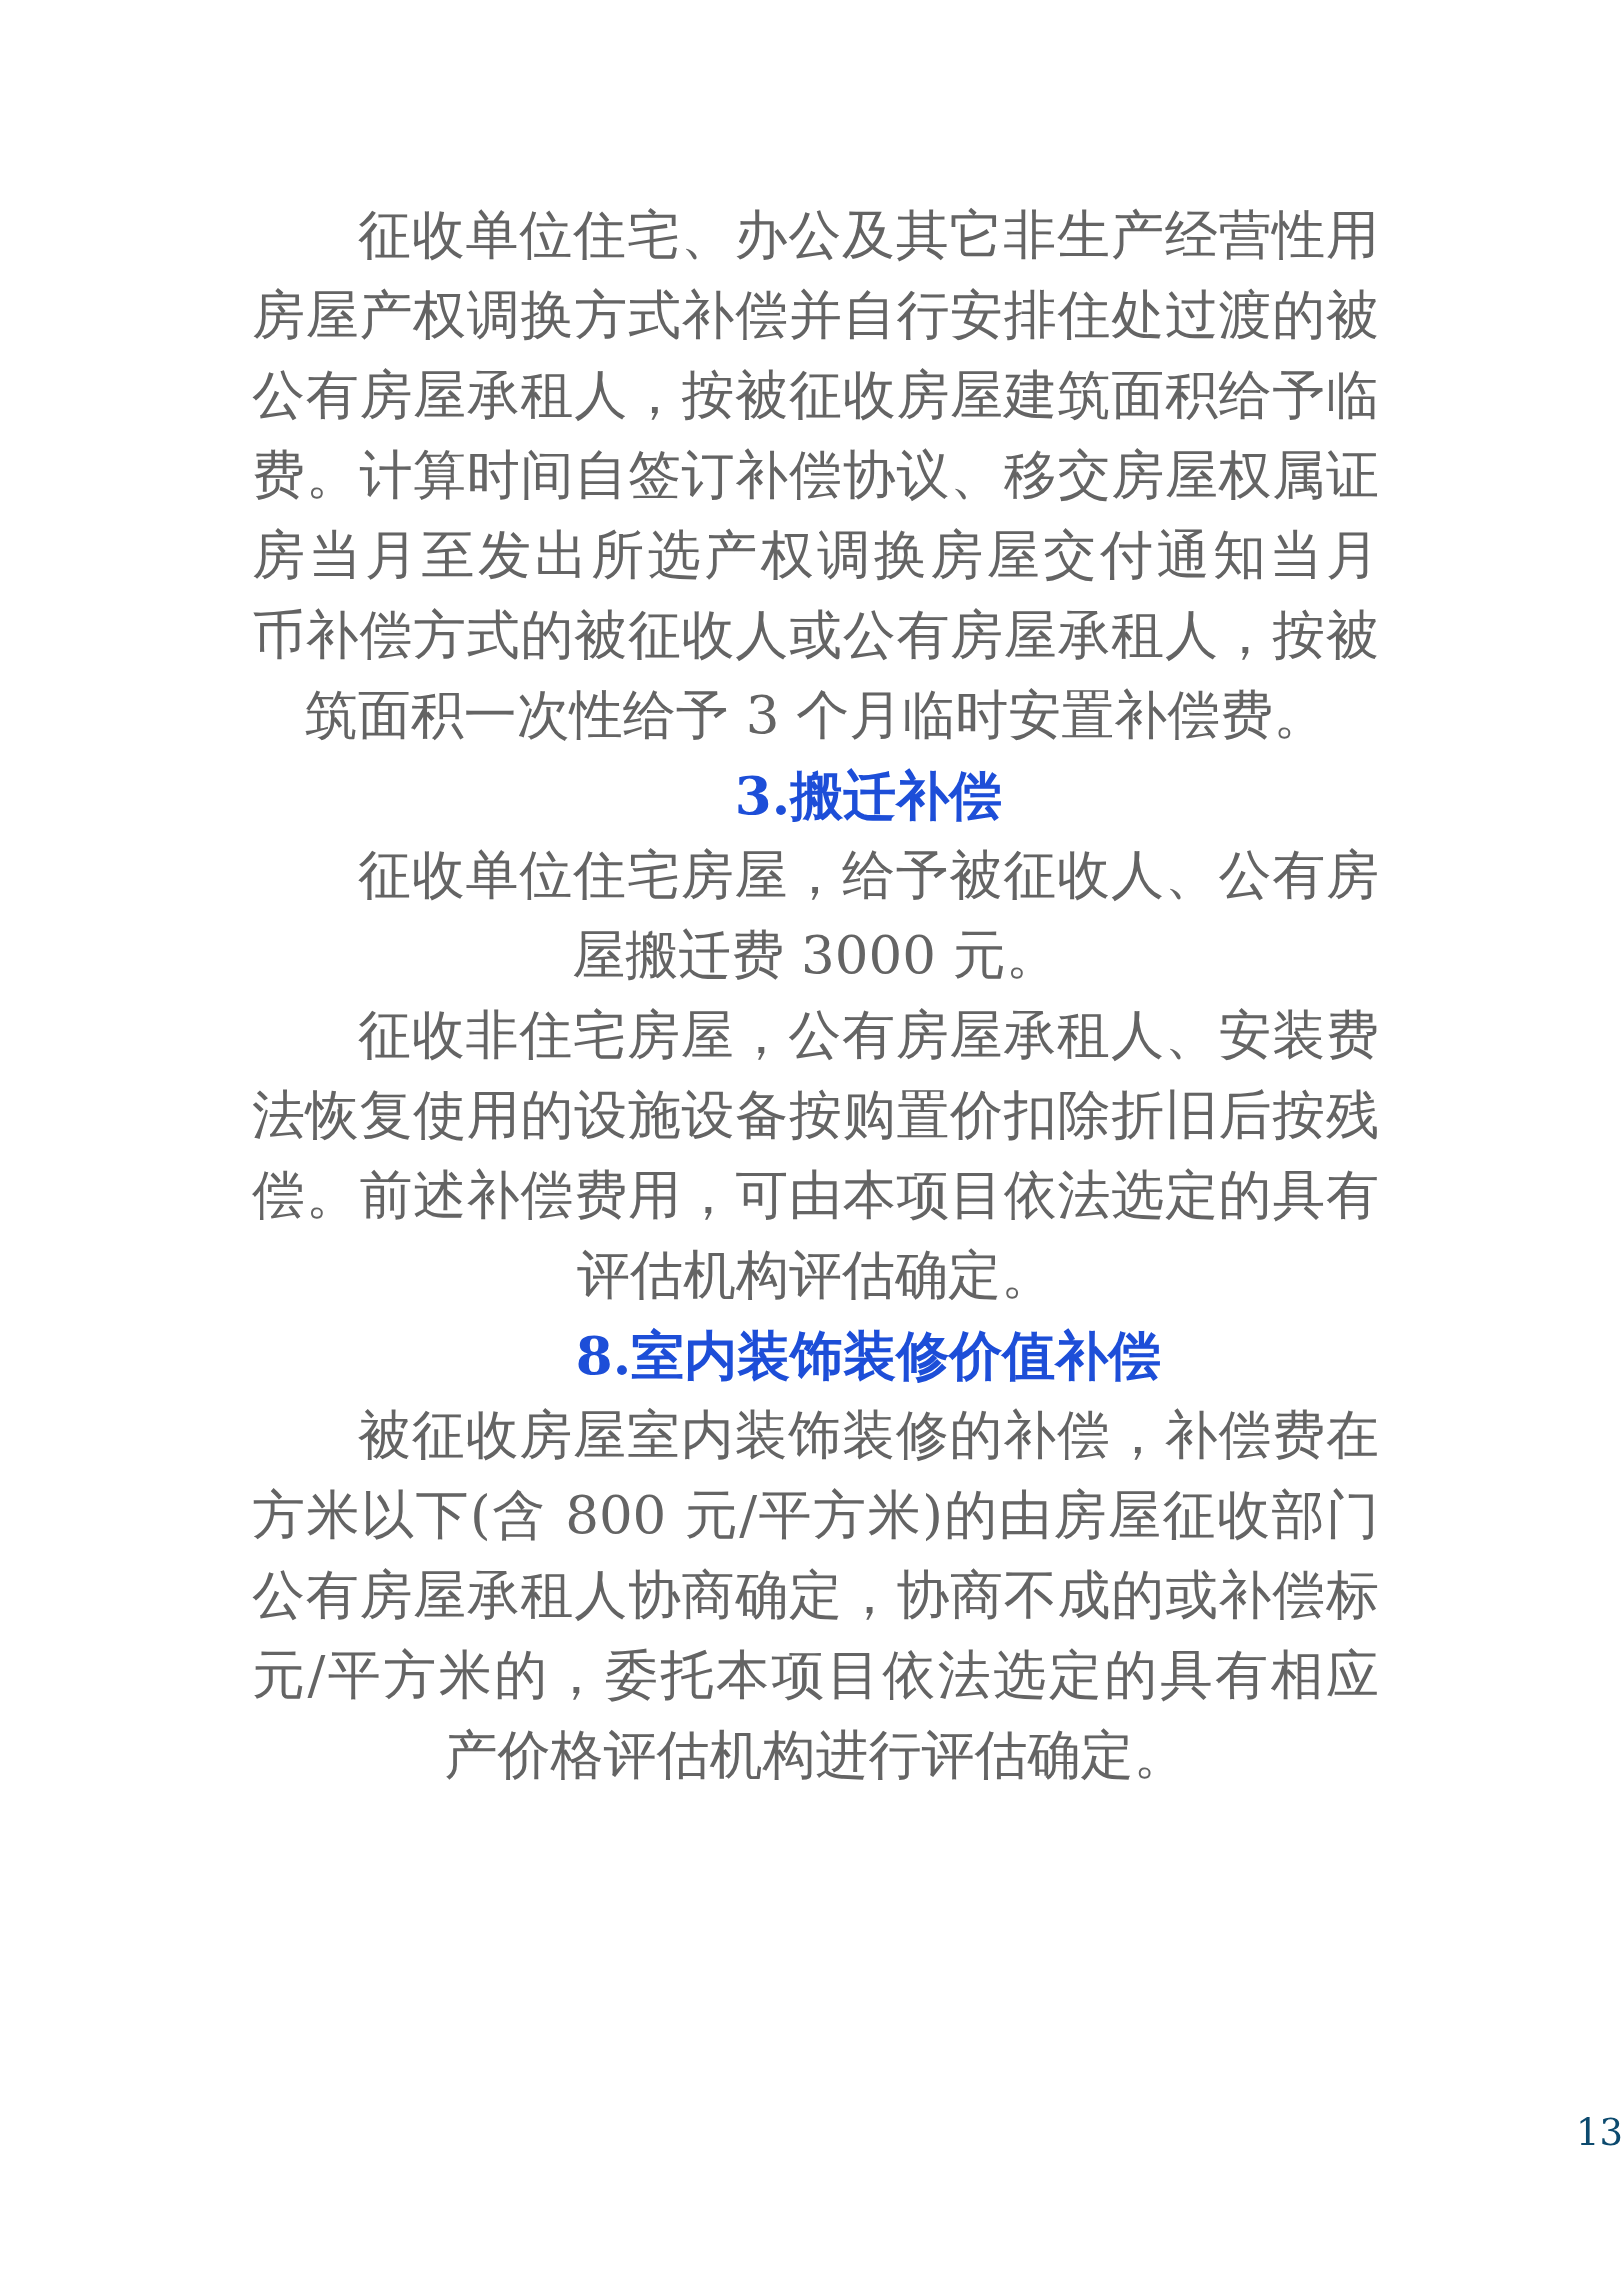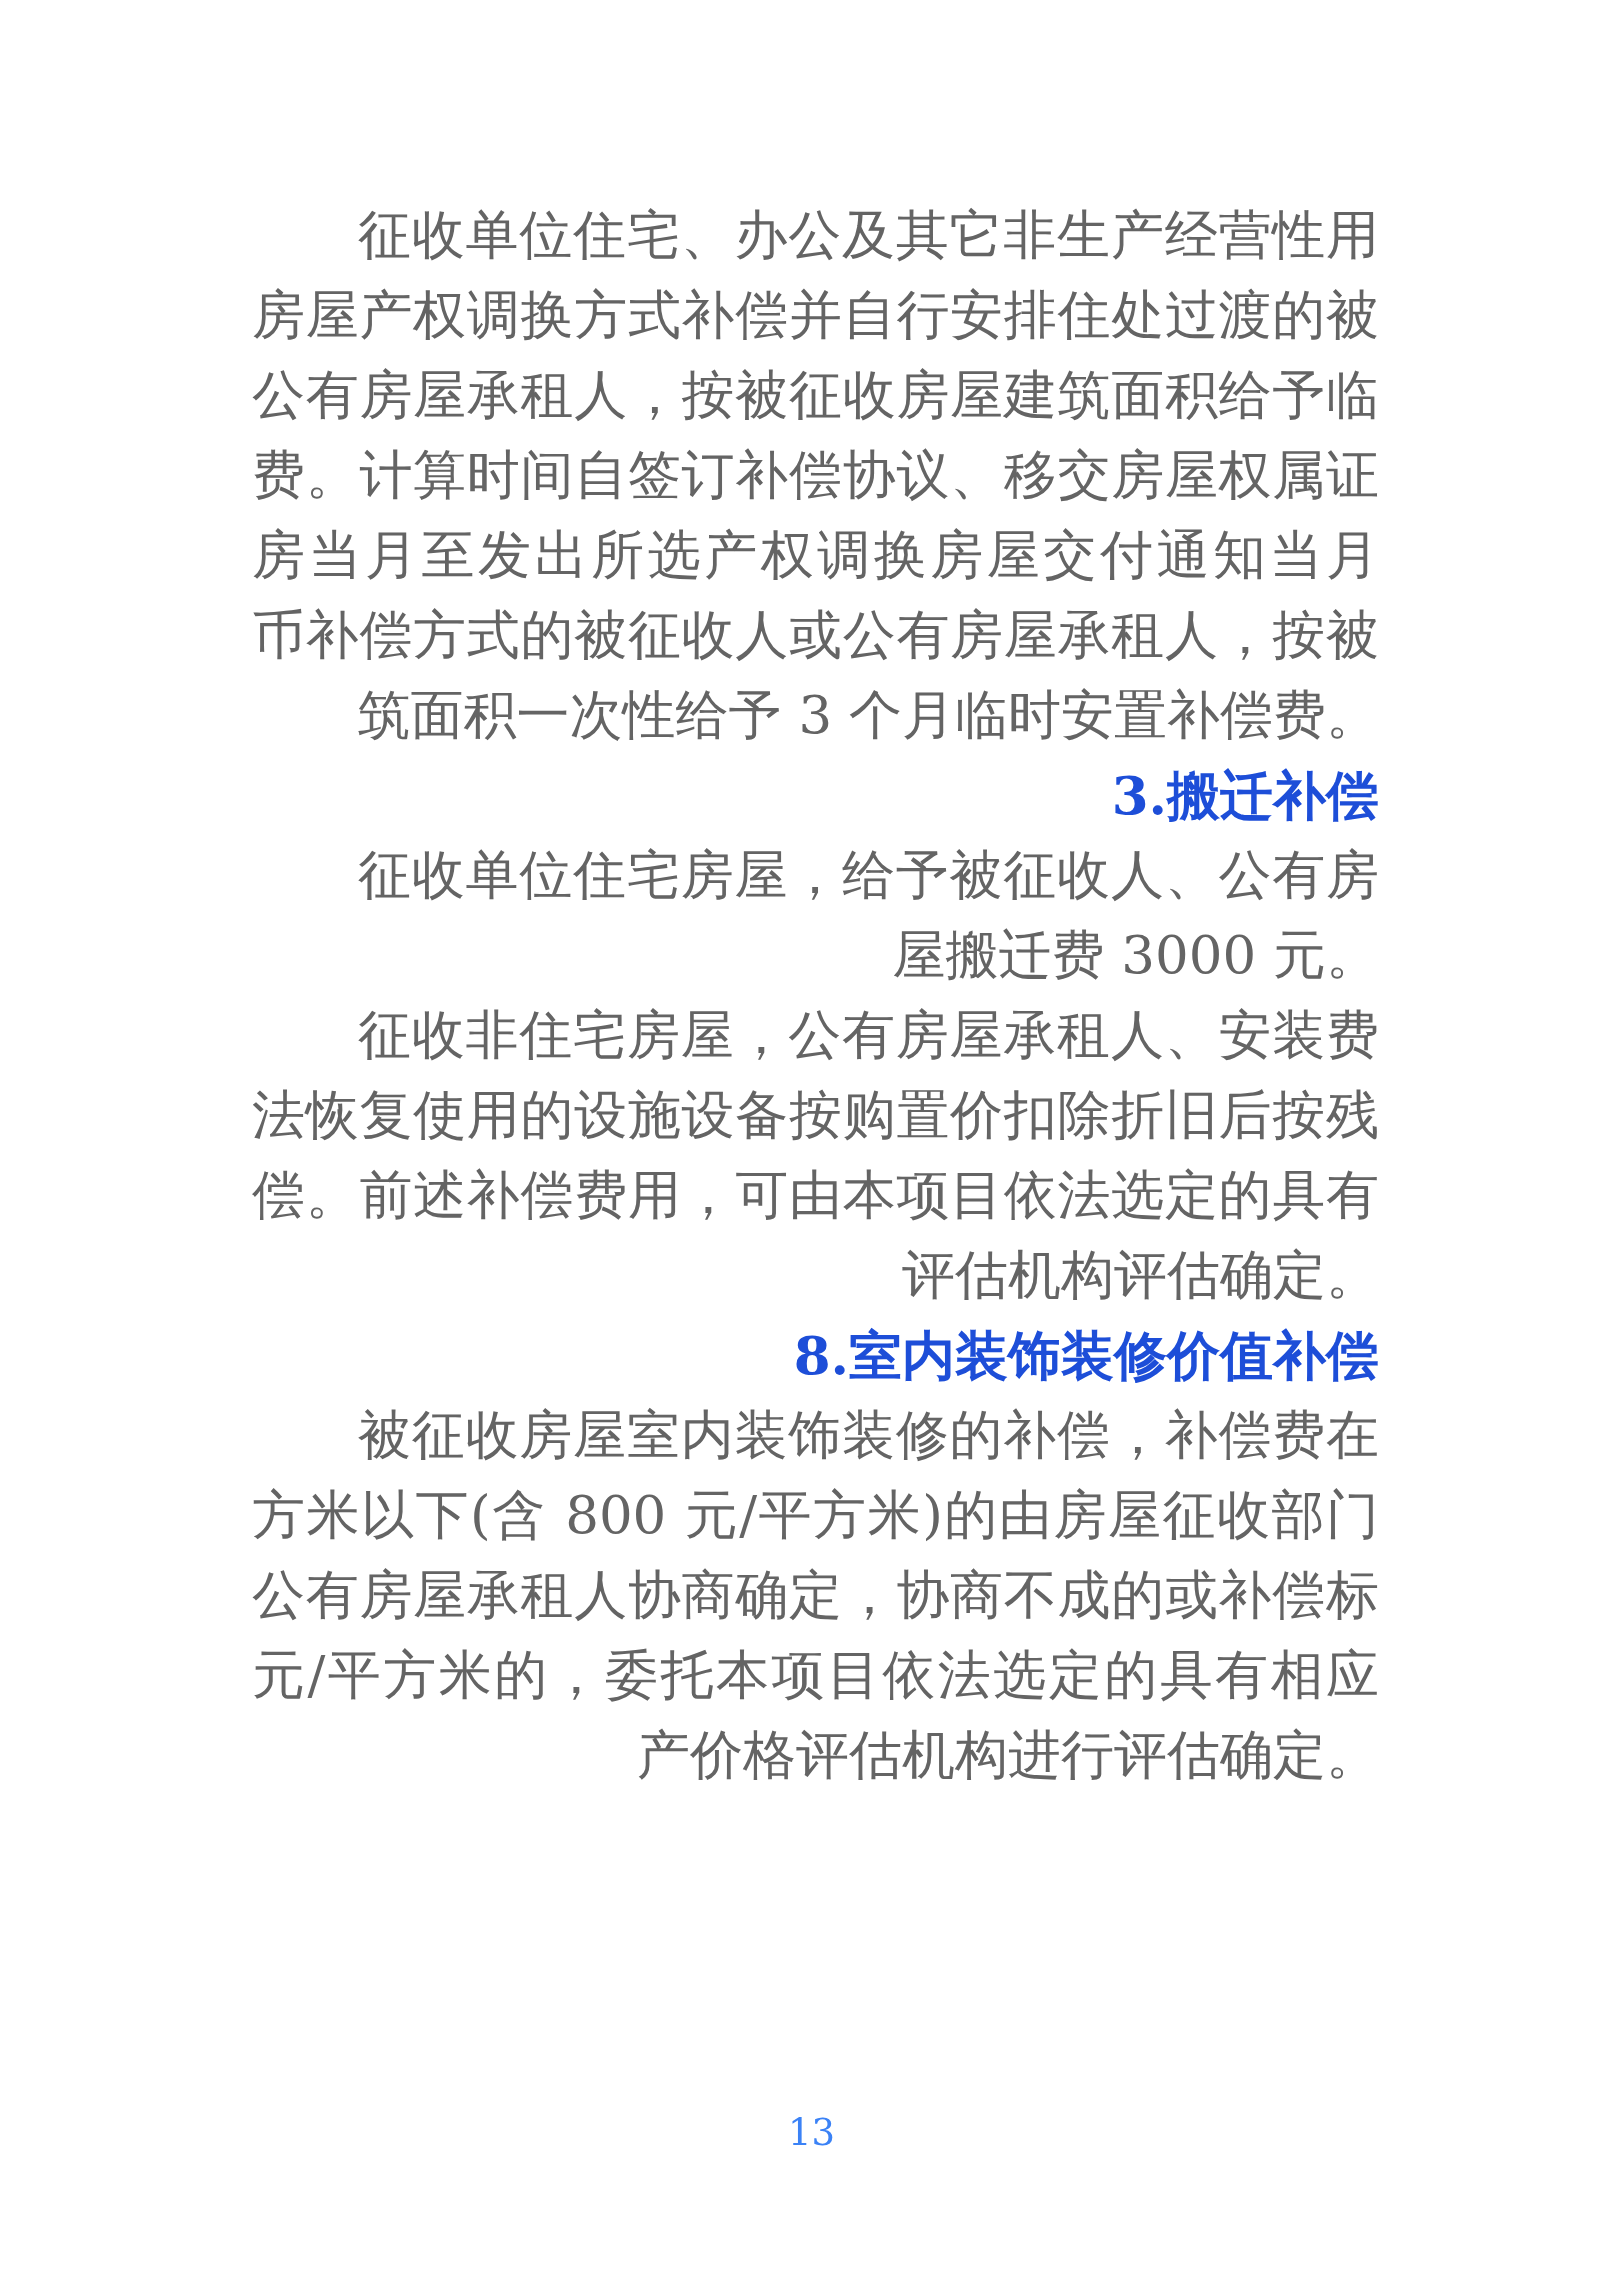--- a/index.html
+++ b/index.html
@@ -21,43 +21,43 @@
     left: 252px;
     top: 195px;
     width: 1127px;
     color: #646464;
     font-size: 53px;
   }
   .line {
     line-height: 80px;
     height: 80px;
     overflow: hidden;
-    text-align: right;
+    text-align: center;
   }
   .justify {
     text-align: justify;
     text-align-last: justify;
     text-justify: inter-character;
   }
   .indent {
     text-indent: 2em;
   }
   .heading {
     font-weight: bold;
     color: #1d4ed8;
   }
   .page-footer {
     position: absolute;
     left: 0;
     top: 2113px;
     width: 100%;
-    text-align: center;
+    text-align: right;
     font-size: 37px;
     line-height: 39px;
-    color: #3b82f6;
+    color: #0c4a6e;
   }
 </style>
 </head>
 <body>
 
 <div class="page">
 
   <div class="text-body">
 
     <div>

